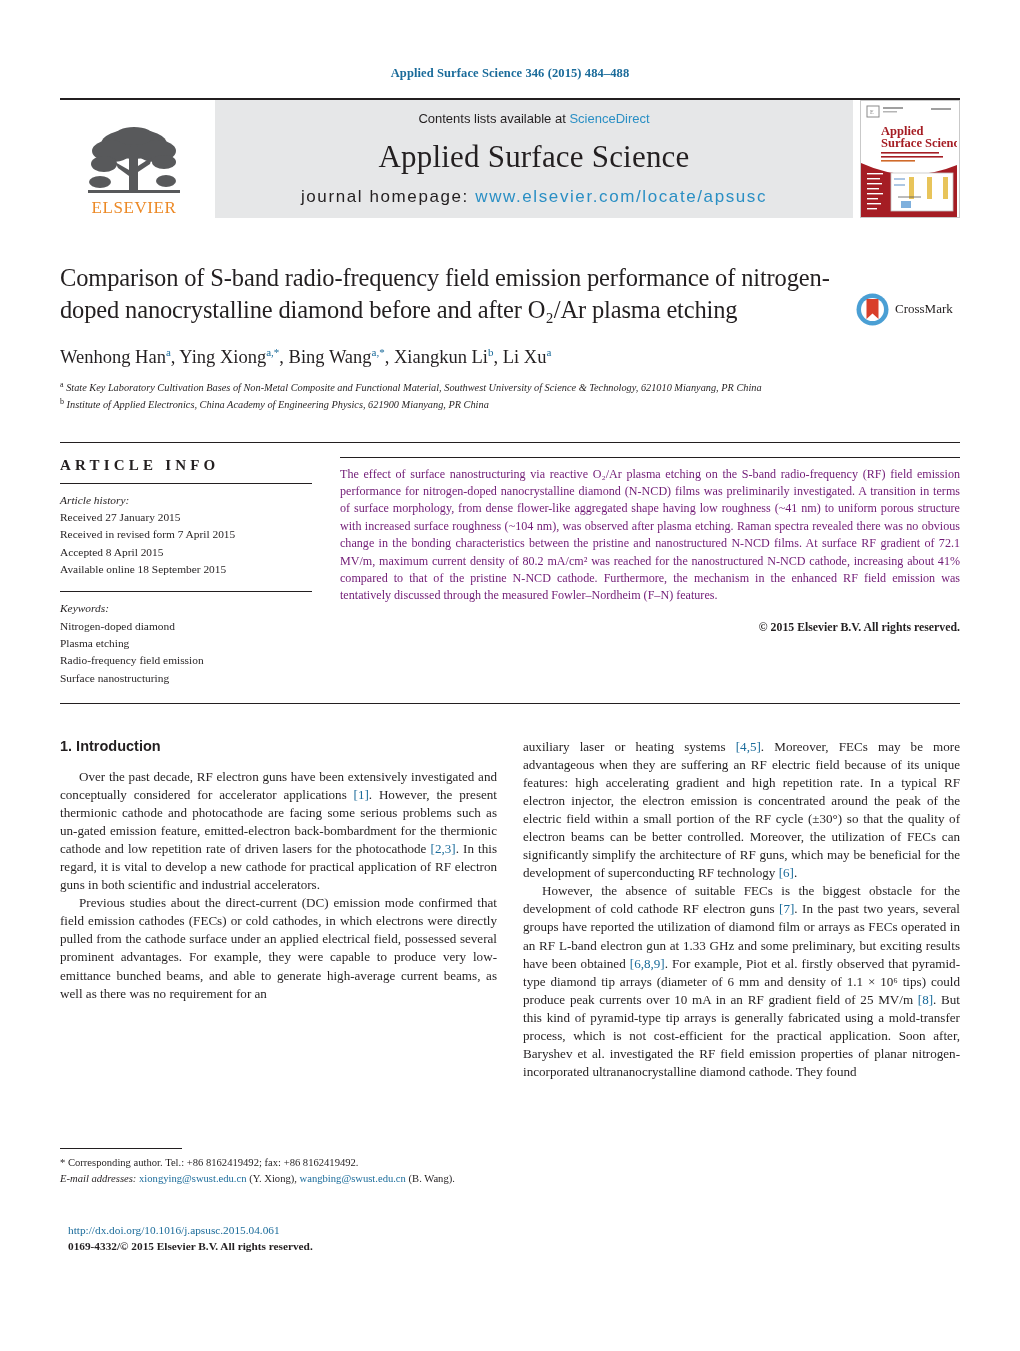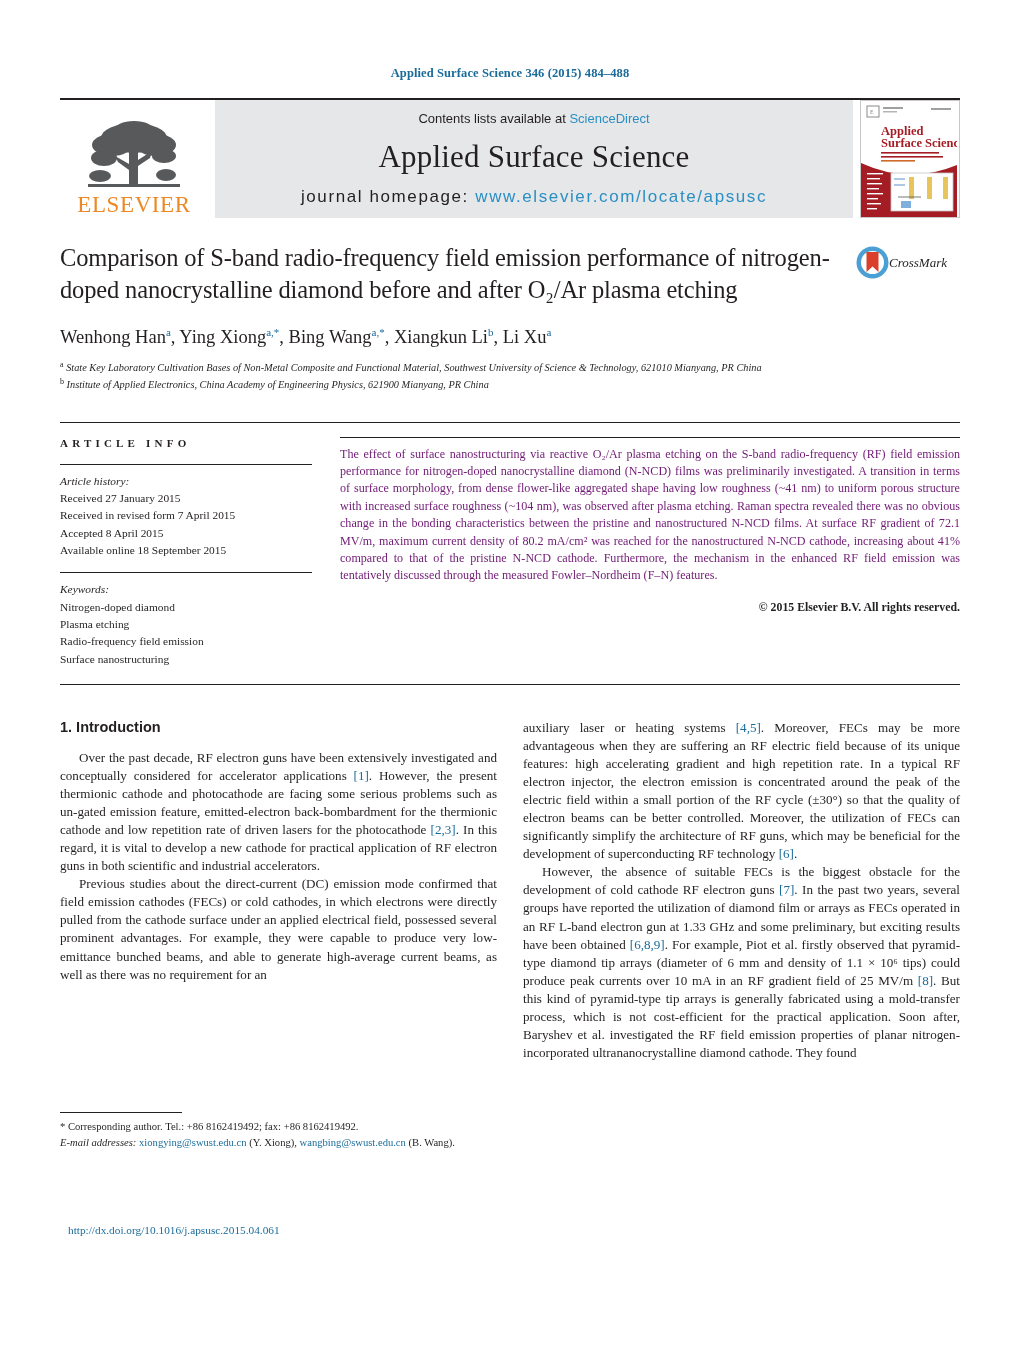--- a/index.html
+++ b/index.html
@@ -46,21 +46,21 @@
     display: flex;
     flex-direction: column;
     align-items: center;
     justify-content: flex-end;
     padding-bottom: 2px;
   }
   .tree-svg { display:block; }
   .elsevier-word {
     font-family: "Liberation Serif", serif;
     color: #ec8926;
-    font-size: 23px;
+    font-size: 17px;
     letter-spacing: 0.6px;
     line-height: 1;
     margin-top: 1px;
   }
   .journal-band {
     flex: 1 1 auto;
     background: #e6e7e8;
     display: flex;
     flex-direction: column;
     justify-content: space-between;
@@ -92,41 +92,41 @@
     width: 98px;
     margin-left: 7px;
     border: 1px solid #c9c9c9;
     background: #ffffff;
     position: relative;
     overflow: hidden;
   }
 
   
   .title-wrap {
-    margin: 24px 60px 0 60px;
-    display: flex;
-    align-items: flex-start;
+    margin: 44px 60px 0 60px;
+    display: flex;
+    align-items: flex-end;
   }
   .title-col { flex: 1 1 auto; padding-right: 14px;}
   h1.paper-title {
     font-family: "Liberation Serif", serif;
     font-size: 24.5px;
     line-height: 1.30;
     font-weight: normal;
     margin: 0;
     color: #231f20;
     letter-spacing: -0.15px;
   }
   .crossmark {
     flex: 0 0 104px;
     width: 104px;
     display: flex;
     align-items: center;
+    gap: 6px;
     padding-top: 4px;
-    font-style: italic;
   }
   .crossmark-text {
     font-family: "Liberation Serif", serif;
     font-size: 13px;
     color: #231f20;
   }
 
   .authors {
     margin: 19px 60px 0 60px;
     font-size: 18.5px;
@@ -149,25 +149,25 @@
     margin: 28px 60px 0 60px;
     border-top: 1.6px solid #231f20;
     padding-top: 14px;
     display: flex;
     gap: 28px;
   }
   .col-info { flex: 0 0 252px; width: 252px; }
   .col-abstract { flex: 1 1 auto; }
   .sec-head {
     font-family: "Liberation Serif", serif;
-    font-size: 11px;
+    font-size: 15px;
     font-weight: bold;
     letter-spacing: 4.2px;
     color: #231f20;
-    margin-bottom: 15px;
+    margin-bottom: 9px;
   }
   .rule { border-top: 1px solid #231f20; margin: 0 0 8px 0; }
   .info-block { font-size: 11.4px; line-height: 1.52; color:#231f20; }
   .info-block .lbl { font-style: italic; font-weight: normal; }
   .info-gap { height: 13px; }
   .abstract-text {
     font-size: 12.1px;
     line-height: 1.44;
     text-align: justify;
     color: #701a75;
@@ -207,21 +207,21 @@
     color: #231f20;
     hyphens: auto;
   }
   .bcol p.noindent { text-indent: 0; }
   a.ref { color: #1a6b9a; text-decoration: none; }
 
   
   .footnote {
     position: absolute;
     left: 60px;
-    top: 1112px;
+    top: 1148px;
     width: 440px;
     font-size: 10.6px;
     line-height: 1.5;
     color: #231f20;
   }
   .footnote .fn-rule {
     border-top: 1px solid #231f20;
     width: 122px;
     margin-bottom: 6px;
   }
@@ -391,15 +391,16 @@
       <span class="ital">E-mail addresses:</span>
       <a href="#">xiongying@swust.edu.cn</a>
       <span>(Y. Xiong),</span>
       <a href="#">wangbing@swust.edu.cn</a>
       <span>(B. Wang).</span>
     </div>
   </div>
 
   <div class="doi-block">
     <div><a href="#">http://dx.doi.org/10.1016/j.apsusc.2015.04.061</a></div>
+    <div class="issn">0169-4332/© 2015 Elsevier B.V. All rights reserved.</div>
   </div>
 
 </div>
 
 </body></html>

